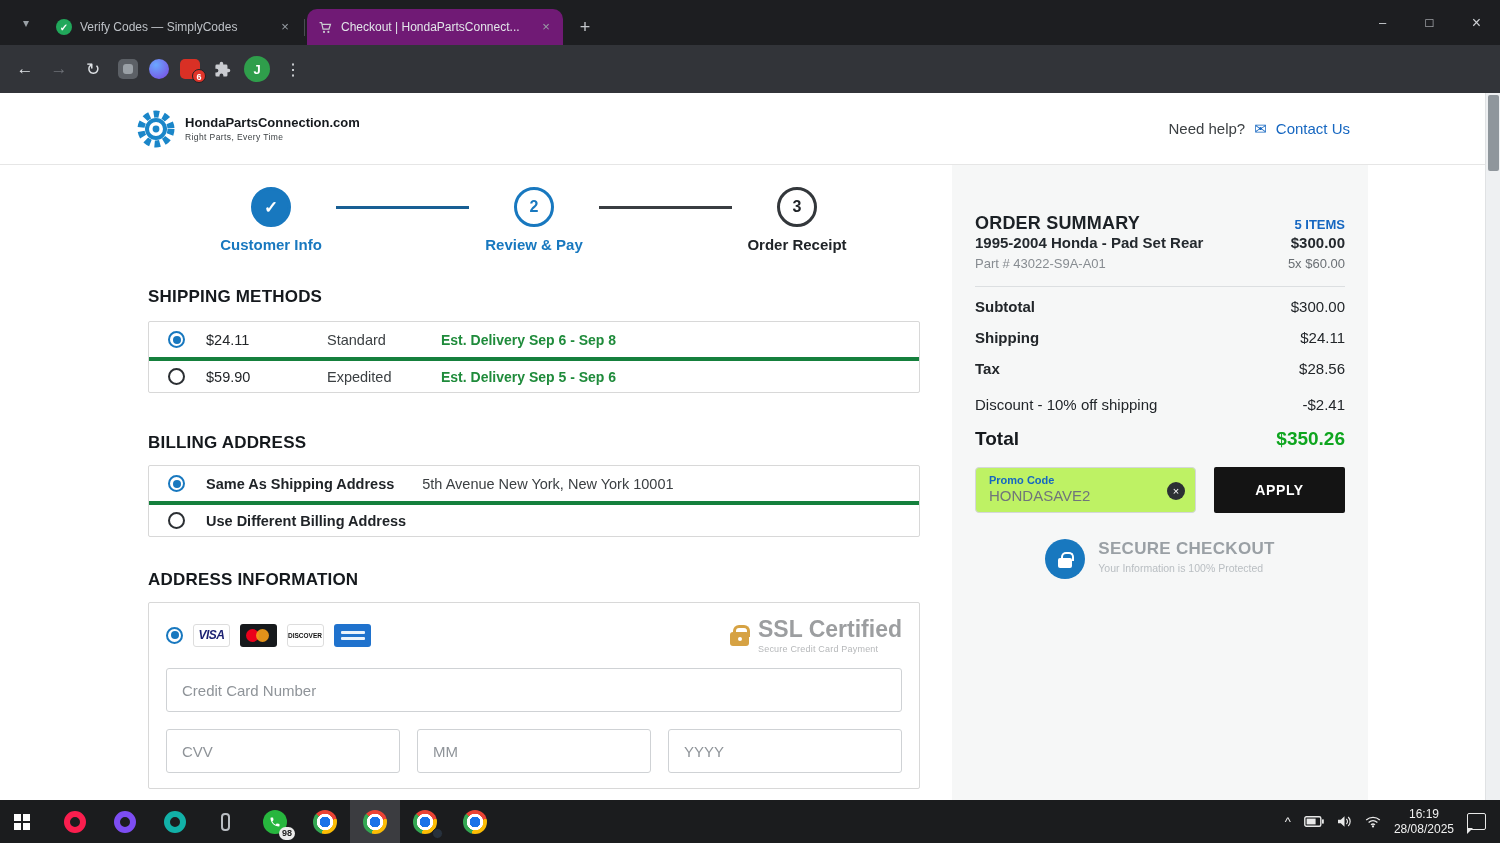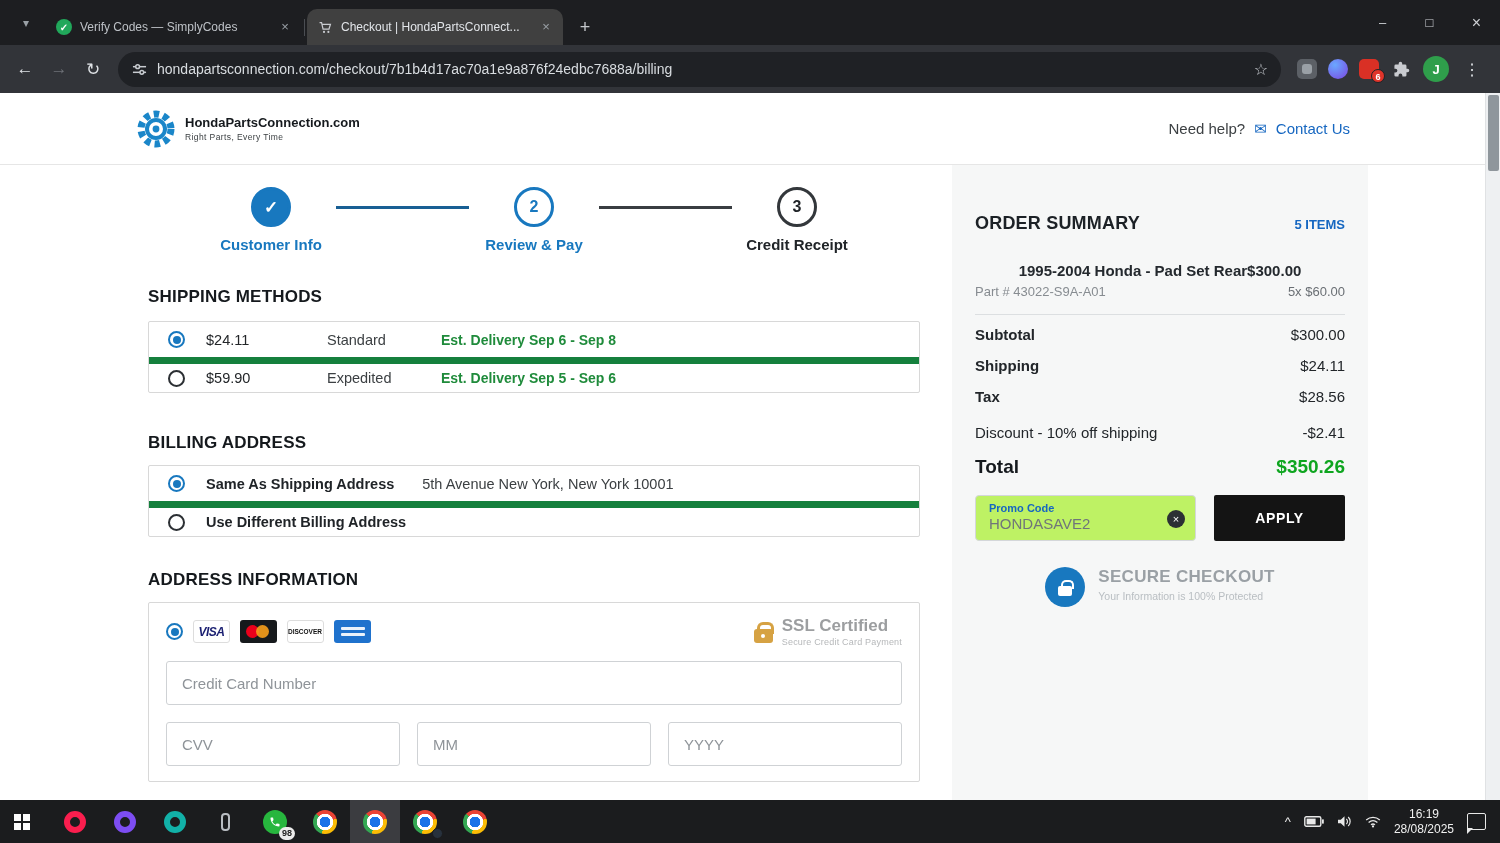--- a/index.html
+++ b/index.html
@@ -5,21 +5,21 @@
   * { margin:0; padding:0; box-sizing:border-box; }
   html,body { width:1500px; height:843px; overflow:hidden; background:#fff;
               font-family:"Liberation Sans", sans-serif; }
 
   
   .titlebar { height:45px; background:#1d1e21; display:flex; align-items:flex-end; }
   .tab-search { width:28px; height:28px; border-radius:50%; margin:0 6px 8px 12px;
                 display:flex; align-items:center; justify-content:center; color:#9aa0a6; font-size:12px; }
   .tab { height:36px; width:256px; display:flex; align-items:center; padding:0 8px 0 10px;
          font-size:12px; color:#bdc1c6; border-radius:10px 10px 0 0; }
-  .tab.active { background:#404040; color:#e2e5e9; }
+  .tab.active { background:#701a75; color:#e2e5e9; }
   .fav { width:16px; height:16px; margin-right:8px; flex:none; display:flex; align-items:center; justify-content:center; }
   .fav-green { background:#21a85b; border-radius:50%; color:#fff; font-size:10px; font-weight:700; }
   .tab-title { flex:1; white-space:nowrap; overflow:hidden; }
   .tab-close { width:18px; height:18px; border-radius:50%; text-align:center; line-height:17px;
                font-size:13px; color:#9aa0a6; flex:none; }
   .tab-divider { width:1px; height:17px; background:#4a4d52; margin:0 2px 9px 2px; }
   .newtab { width:28px; height:28px; margin:0 0 4px 8px; display:flex; align-items:center;
             justify-content:center; color:#c4c7cc; font-size:18px; }
   .win-controls { margin-left:auto; display:flex; height:45px; }
   .win-btn { width:47px; display:flex; align-items:center; justify-content:center;
@@ -79,21 +79,21 @@
   .step-line.blue { background:#185f94; }
   .step-line.dark { background:#393d41; }
 
   .section-h { margin-top:34px; font-size:17px; font-weight:700; color:#15191d; letter-spacing:.2px; line-height:20px; }
   .section-h.gap2 { margin-top:40px; }
   .section-h.gap3 { margin-top:33px; }
 
   .opt-box { border:1px solid #d8d8d8; border-radius:2px; margin-top:14px; background:#fff; }
   .opt-box.addr { margin-top:12px; }
   .opt-row { display:flex; align-items:center; height:35px; padding:0 19px; }
-  .opt-row + .opt-row { border-top:7px solid #15803d; }
+  .opt-row + .opt-row { border-top:4px solid #15803d; }
 
   .radio { width:17px; height:17px; border-radius:50%; border:2px solid #2b2f33; flex:none; position:relative; }
   .radio.sel { border-color:#1878bf; }
   .radio.sel::after { content:''; position:absolute; inset:2.5px; background:#1878bf; border-radius:50%; }
 
   .s-price { width:121px; margin-left:21px; font-size:14.5px; color:#232629; }
   .s-name  { width:114px; font-size:14.5px; color:#3c4043; }
   .s-del   { font-size:14px; font-weight:700; color:#1f8b3b; }
 
   .b-label  { margin-left:21px; font-size:14.5px; font-weight:700; color:#202428; }
@@ -112,37 +112,37 @@
   .chip.disc { background:#fff; border:1px solid #ddd; color:#111; font-size:6.5px; font-weight:800; gap:1px; }
   .disc-dot { width:6px; height:6px; border-radius:50%; background:#f5821f; }
   .chip.amex { background:#1f72cd; flex-direction:column; gap:3px; }
   .amex-bar { width:24px; height:3px; background:#eaf2fb; border-radius:1px; }
   .ssl { margin-left:auto; display:flex; align-items:center; gap:9px; }
   .lock-gold { width:19px; height:14px; background:#d6a243; border-radius:3px; position:relative; margin-top:8px; }
   .lock-gold::before { content:''; position:absolute; top:-7px; left:3px; width:11px; height:9px;
                        border:3px solid #d6a243; border-bottom:none; border-radius:6px 6px 0 0; }
   .lock-gold::after { content:''; position:absolute; top:5px; left:7.5px; width:4px; height:4px;
                       border-radius:50%; background:#fff; }
-  .ssl-t1 { font-size:17px; font-weight:800; color:#9c9ea0; }
+  .ssl-t1 { font-size:23px; font-weight:800; color:#9c9ea0; }
   .ssl-t2 { font-size:9px; color:#b6b8ba; letter-spacing:.2px; margin-top:1px; }
 
   .text-input { width:100%; height:44px; border:1px solid #cfd2d5; border-radius:3px; padding:0 15px;
                 font-size:15px; color:#4d7c0f; background:#fff; font-family:"Liberation Sans", sans-serif; outline:none; }
   .text-input::placeholder { color:#8f9499; }
   .cc-input { margin-top:14px; }
   .triple { display:flex; gap:17px; margin-top:17px; }
   .triple .text-input { flex:1; }
 
   
   .sidebar { position:absolute; left:952px; top:0; width:416px; height:635px;
              background:#f6f7f7; padding:48px 23px 0; }
   .os-head { display:flex; justify-content:space-between; align-items:baseline; }
   .os-title { font-size:18px; font-weight:800; color:#1c2126; letter-spacing:.2px; }
   .os-items { font-size:13px; font-weight:700; color:#1667c1; }
-  .os-item { display:flex; justify-content:center; margin-top:28px; font-size:15px;
+  .os-item { display:flex; justify-content:space-between; font-size:15px;
              font-weight:600; color:#24292e; }
   .os-part { display:flex; justify-content:space-between; margin-top:5px; font-size:13px; color:#878c91; }
   .os-part .qty { color:#6a6f74; }
   .os-divider { height:1px; background:#dcdfe1; margin-top:15px; }
   .os-row { display:flex; justify-content:space-between; margin-top:9px; font-size:15px;
             color:#22262a; line-height:22px; }
   .os-row:first-of-type { margin-top:12px; }
   .os-row .lbl { font-weight:700; }
   .os-row.discount { margin-top:14px; }
   .os-row.discount .lbl { font-weight:400; }
@@ -235,34 +235,20 @@
       <div class="win-btn">–</div>
       <div class="win-btn">□</div>
       <div class="win-btn close-btn">×</div>
     </div>
   </div>
 
   <div class="toolbar">
     <div class="tool-btn">←</div>
     <div class="tool-btn disabled">→</div>
     <div class="tool-btn">↻</div>
-    <div class="omnibox">
-      <span style="margin-right:10px; display:flex;">
-        <svg width="15" height="15" viewBox="0 0 16 16">
-            <g stroke="#c7cbd0" stroke-width="1.6">
-              <line x1="1" y1="5" x2="15" y2="5"></line>
-              <line x1="1" y1="11" x2="15" y2="11"></line>
-              <circle cx="6" cy="5" r="2" fill="#1f2125"></circle>
-              <circle cx="10.5" cy="11" r="2" fill="#1f2125"></circle>
-            </g>
-          </svg>
-      </span>
-      <span class="omni-url">hondapartsconnection.com/checkout/7b1b4d17ac70a1e9a876f24edbc7688a/billing</span>
-      <span class="omni-star">☆</span>
-    </div>
     <div class="ext-group">
       <span class="ext-sq"></span>
       <span class="ext-circle"></span>
       <span class="ext-red">
         <span class="ext-badge">6</span>
       </span>
       <span class="puzzle">
         <svg width="17" height="17" viewBox="0 0 24 24">
             <path fill="#c9cbd0" d="M20.5 11H19V7a2 2 0 0 0-2-2h-4V3.5a2.5 2.5 0 0 0-5 0V5H4a2 2 0 0 0-2 2v3.8h1.5a2.7 2.7 0 0 1 0 5.4H2V20a2 2 0 0 0 2 2h3.8v-1.5a2.7 2.7 0 0 1 5.4 0V22H17a2 2 0 0 0 2-2v-4h1.5a2.5 2.5 0 0 0 0-5z"></path>
           </svg>
@@ -309,21 +295,21 @@
             <div class="step-circle">
                 <span>2</span>
               </div>
             <div class="step-label">Review &amp; Pay</div>
           </div>
           <div class="step-line dark"></div>
           <div class="step pending">
             <div class="step-circle">
                 <span>3</span>
               </div>
-            <div class="step-label">Credit Receipt</div>
+            <div class="step-label">Order Receipt</div>
           </div>
         </div>
 
         <div class="section-h">SHIPPING METHODS</div>
         <div class="opt-box">
           <div class="opt-row">
             <span class="radio sel"></span>
             <span class="s-price">$24.11</span>
             <span class="s-name">Standard</span>
             <span class="s-del">Est. Delivery Sep 6 - Sep 8</span>

